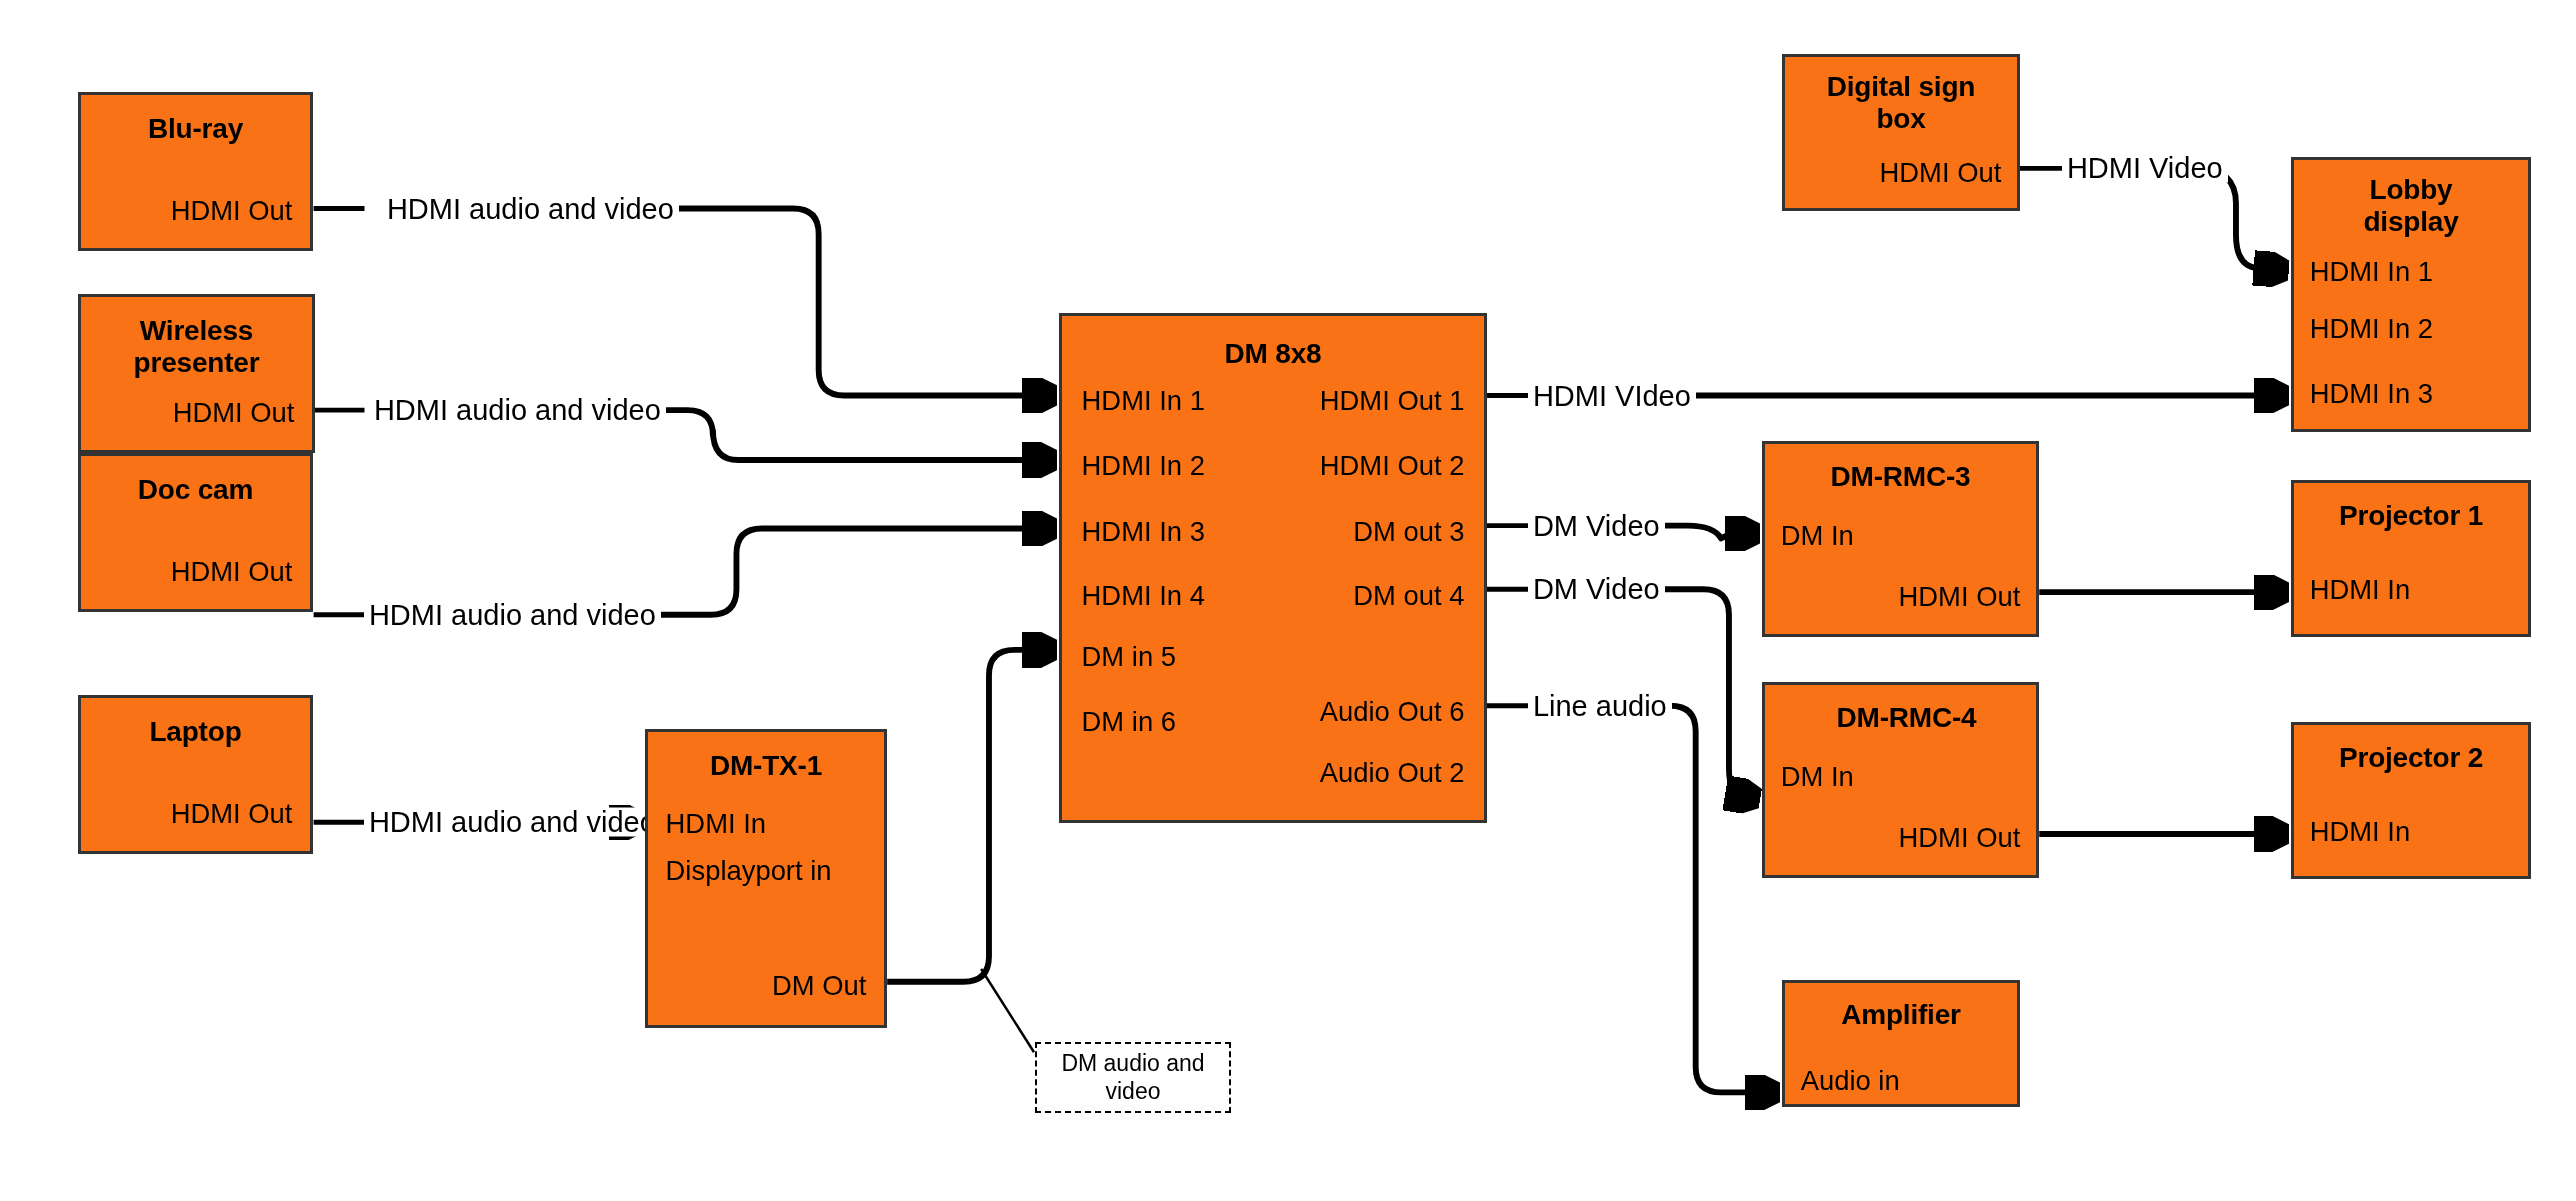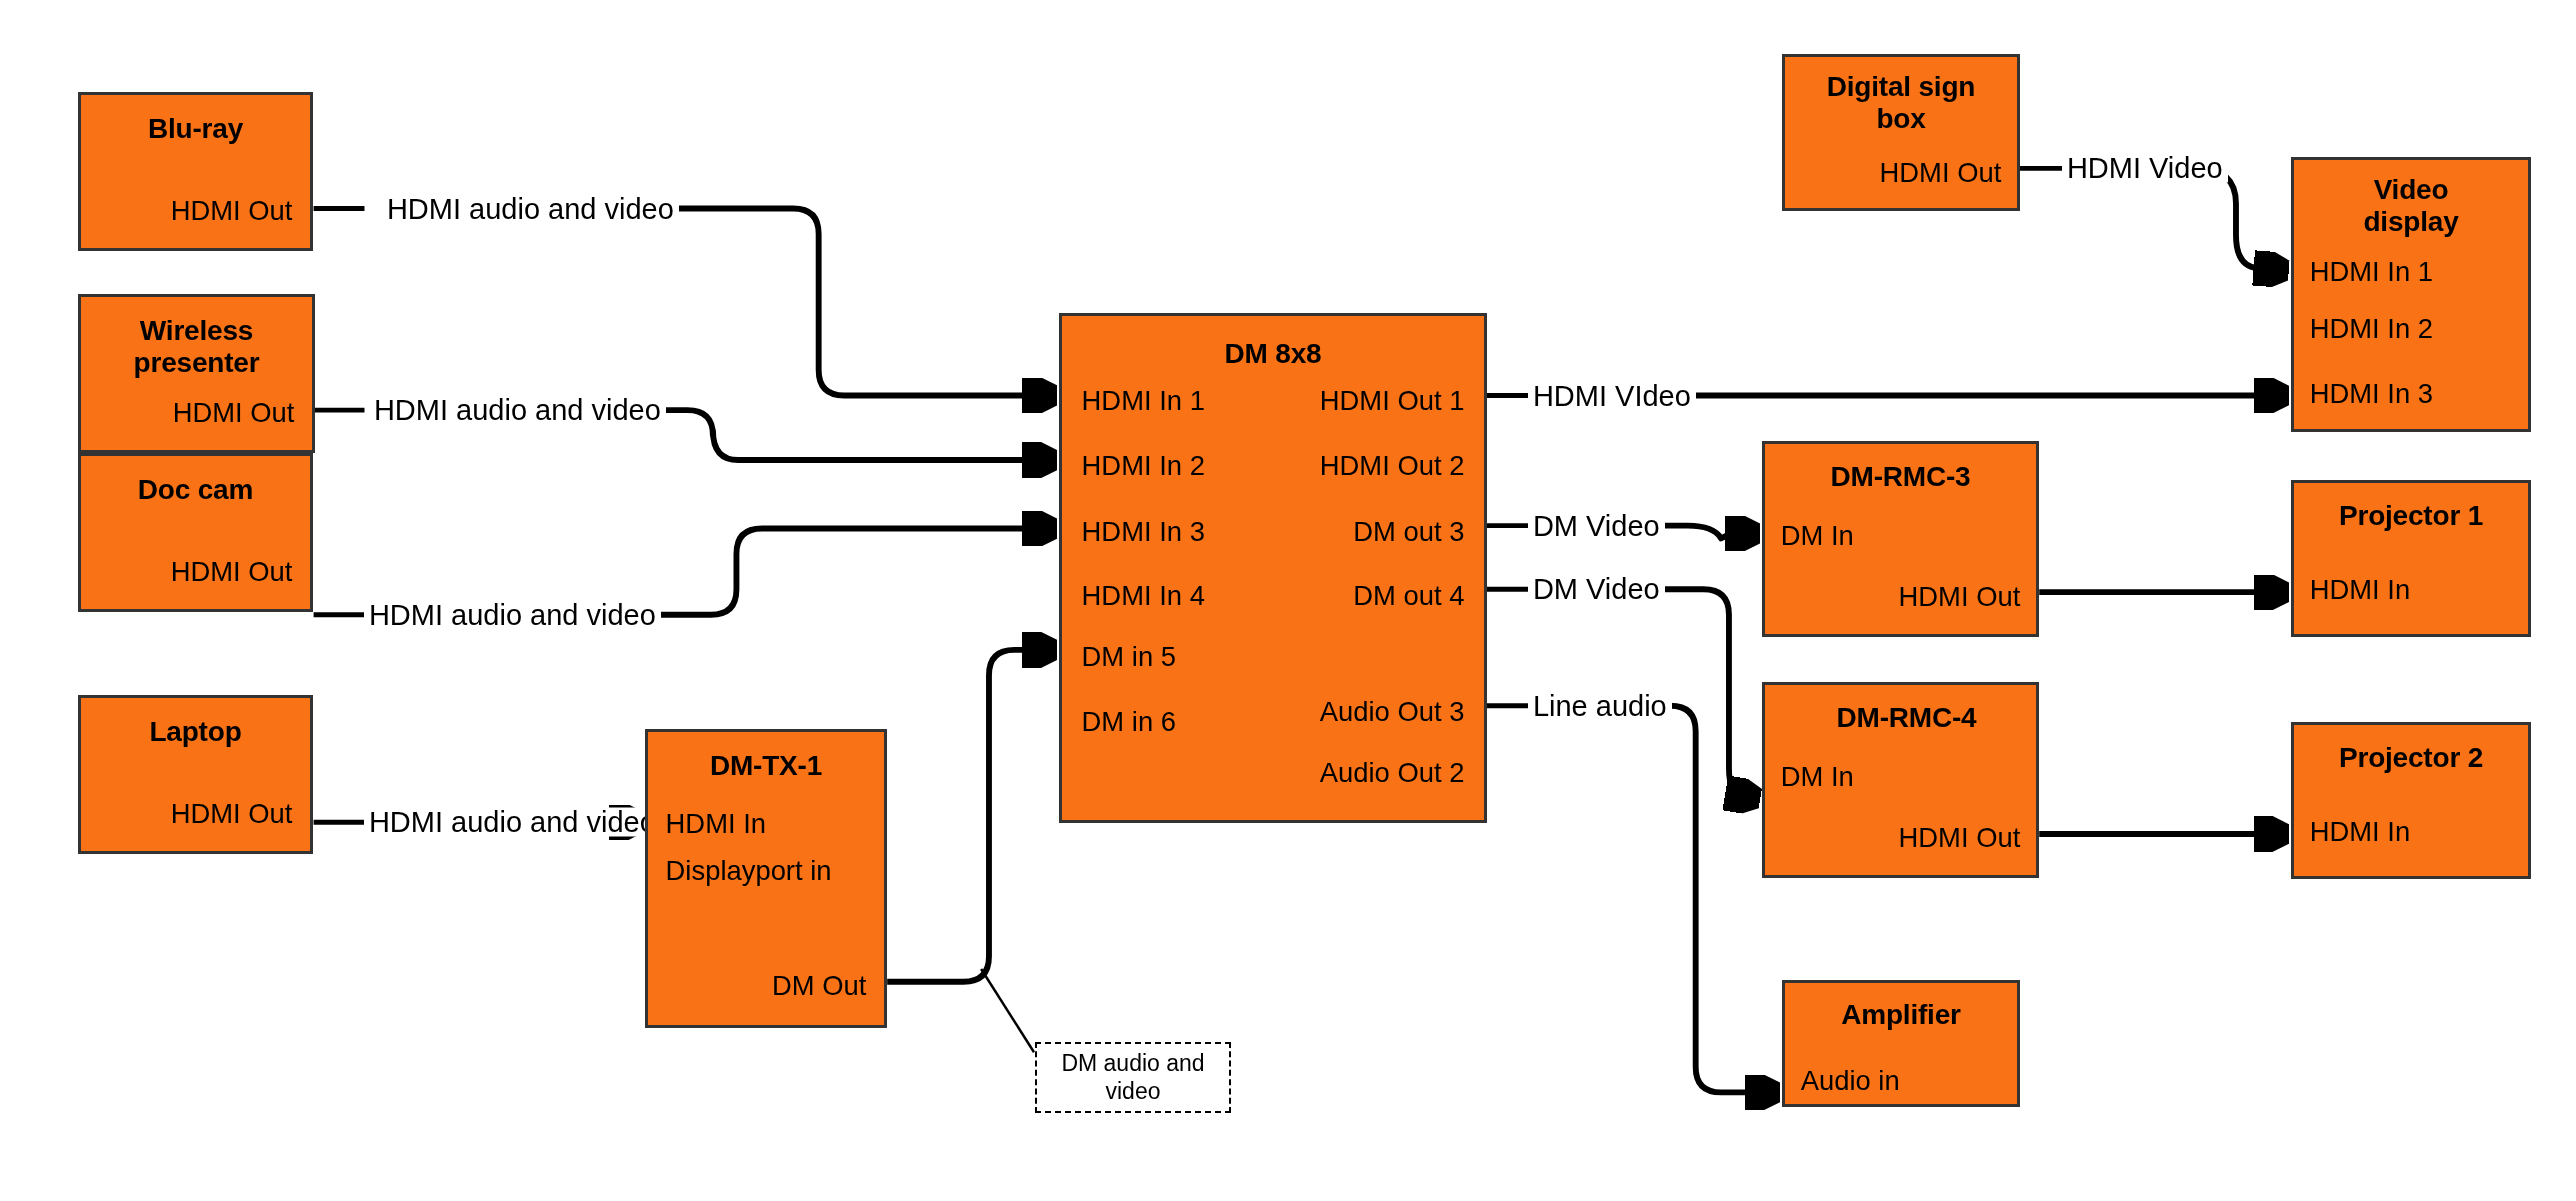--- a/index.html
+++ b/index.html
@@ -200,31 +200,31 @@
     <div class="port left" style="left:19.6px; top:136px;">HDMI In 2</div>
     <div class="port left" style="left:19.6px; top:202px;">HDMI In 3</div>
     <div class="port left" style="left:19.6px; top:266px;">HDMI In 4</div>
     <div class="port left" style="left:19.6px; top:327px;">DM in 5</div>
     <div class="port left" style="left:19.6px; top:392px;">DM in 6</div>
 
     <div class="port right" style="right:19.6px; top:71px;">HDMI Out 1</div>
     <div class="port right" style="right:19.6px; top:136px;">HDMI Out 2</div>
     <div class="port right" style="right:19.6px; top:202px;">DM out 3</div>
     <div class="port right" style="right:19.6px; top:266px;">DM out 4</div>
-    <div class="port right" style="right:19.6px; top:382px;">Audio Out 3</div>
+    <div class="port right" style="right:19.6px; top:382px;">Audio Out 6</div>
     <div class="port right" style="right:19.6px; top:443px;">Audio Out 2</div>
   </div>
 
   <div class="node" style="left:1782px; top:54px; width:238px; height:157px;">
     <div class="node-title" style="top:13.7px; padding:0 25.5px;">Digital sign box</div>
     <div class="port right" style="right:15.7px; top:102px;">HDMI Out</div>
   </div>
 
   <div class="node" style="left:2291px; top:157px; width:240px; height:275px;">
-    <div class="node-title" style="top:13.7px; padding:0 43px;">Video display</div>
+    <div class="node-title" style="top:13.7px; padding:0 43px;">Lobby display</div>
     <div class="port left" style="left:15.7px; top:98px;">HDMI In 1</div>
     <div class="port left" style="left:15.7px; top:155px;">HDMI In 2</div>
     <div class="port left" style="left:15.7px; top:220px;">HDMI In 3</div>
   </div>
 
   <div class="node" style="left:1762px; top:441px; width:277px; height:196px;">
     <div class="node-title" style="top:16.6px;">DM-RMC-3</div>
     <div class="port left" style="left:15.7px; top:78px;">DM In</div>
     <div class="port right" style="right:15.7px; top:139px;">HDMI Out</div>
   </div>

